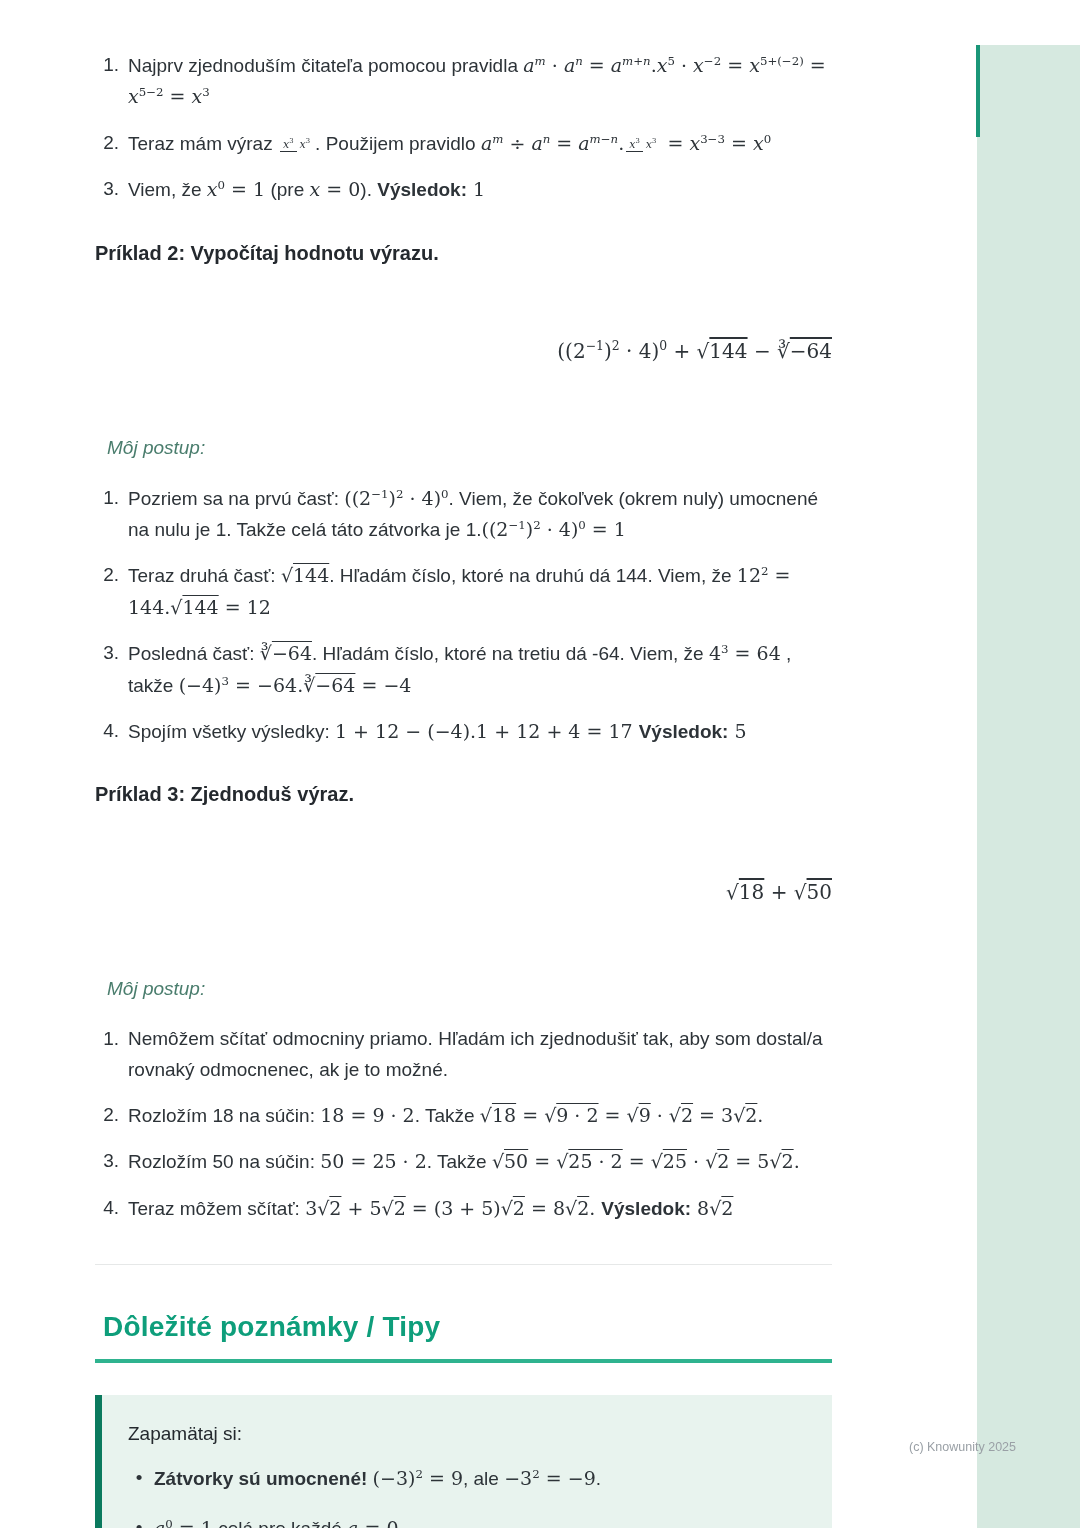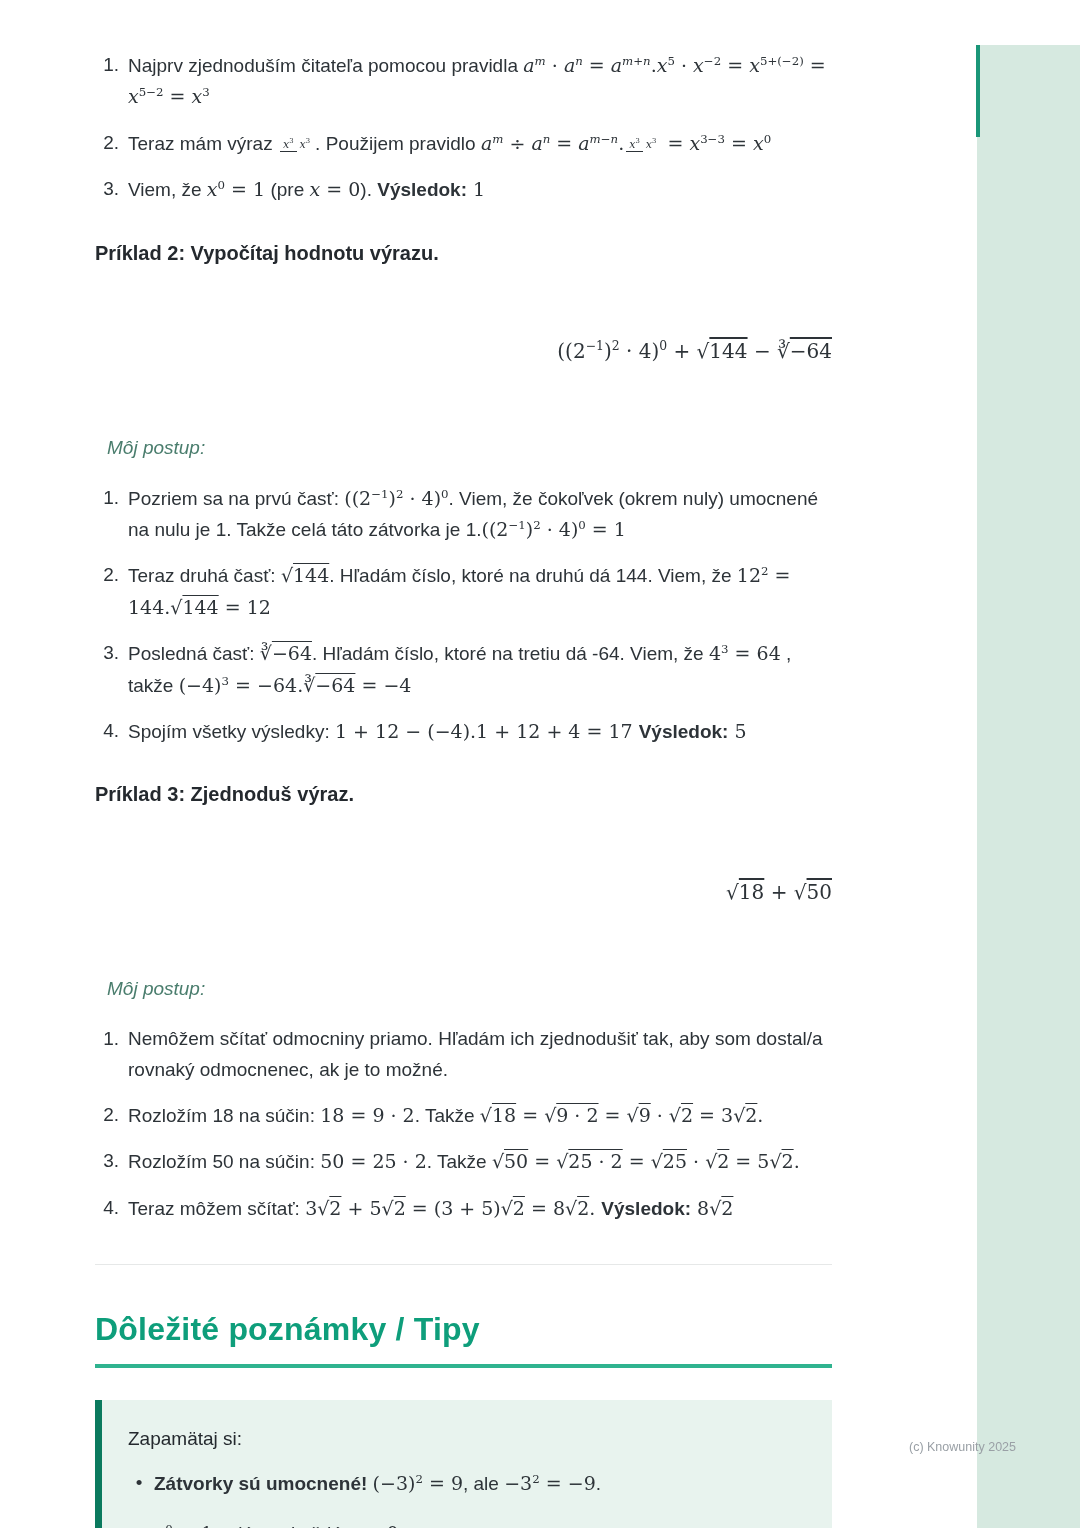--- a/index.html
+++ b/index.html
@@ -31,21 +31,21 @@
   .rad-over{text-decoration:overline; font-family:"DejaVu Serif",serif;}
   .frac{display:inline-flex; flex-direction:row; vertical-align:middle;
         font-size:0.58em; line-height:1.18; text-align:center; margin:0 2px;}
   .fnum{border-bottom:1px solid currentColor; padding:0 3px;}
   .fden{padding:0 3px;}
 
   .ex-heading{font-size:20px; font-weight:bold; color:var(--heading); margin:36px 0 0 0;}
   .math-block{text-align:right; font-size:20px; margin:74px 0; font-family:"DejaVu Serif",serif;}
   .postup{font-style:italic; color:var(--postup); font-size:19px; margin:38px 0 24px 12px;}
   .divider{border:none; border-top:1px solid var(--divider); margin:40px 0 0 0;}
-  .big-heading{font-size:32px; font-weight:bold; color:var(--accent); margin:46px 0 0 0; letter-spacing:0.2px;}
+  .big-heading{font-size:28px; font-weight:bold; color:var(--accent); margin:46px 0 0 8px; letter-spacing:0.2px;}
   .heading-underline{height:4px; background:var(--accent-underline); margin-top:16px;}
 
   .callout{margin-top:32px; background:var(--callout-bg); border-left:7px solid var(--callout-border);
            padding:28px 34px 70px 26px; min-height:265px;}
   .callout-title{font-weight:normal; font-size:19px; margin:0 0 18px 0; color:var(--heading);}
   .ulist .li{margin-bottom:18px;}
 
   .footer{position:absolute; top:1440px; right:64px; font-size:12.5px; color:var(--muted); z-index:2;}
   .right-strip{position:absolute; top:45px; right:0; bottom:0; width:103px; background:var(--strip-bg); z-index:1;}
   .strip-accent{position:absolute; left:-1px; top:0; width:4px; height:92px; background:var(--strip-accent);}

